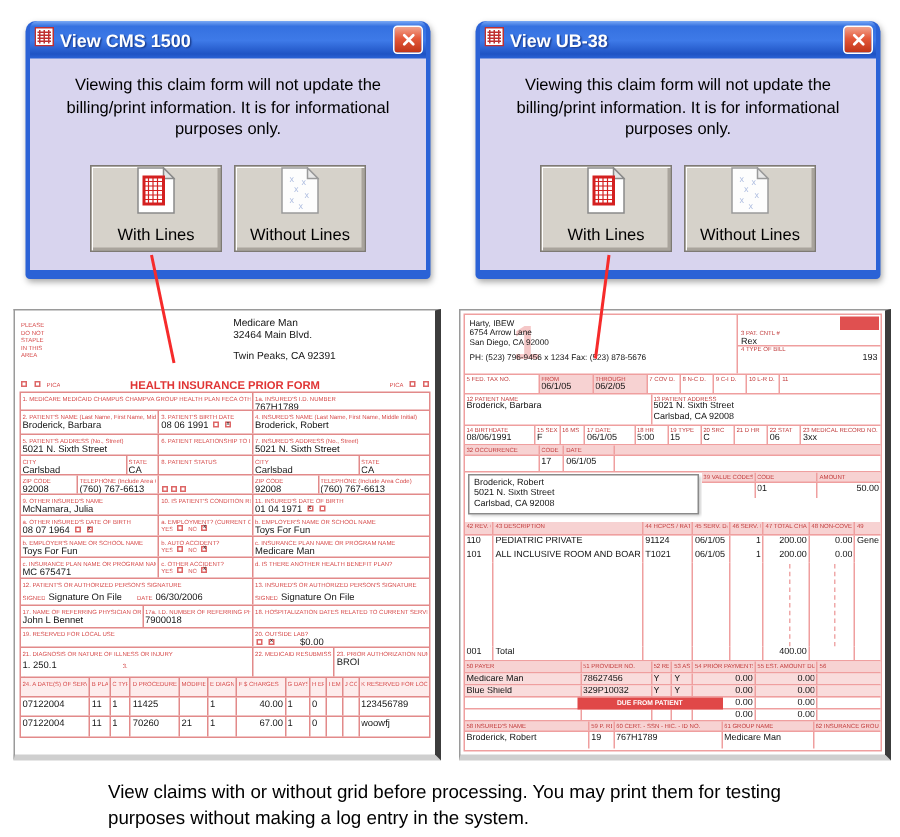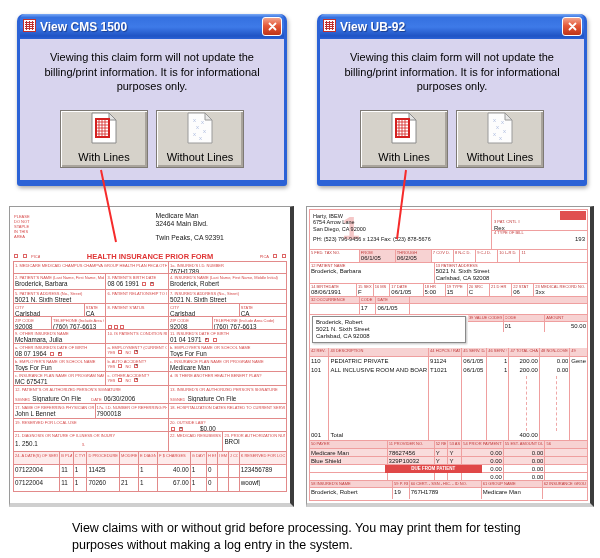--- a/index.html
+++ b/index.html
@@ -108,21 +108,21 @@
     </div>
   </div>
 </div>
 
 <div class="dlg" style="left:317px;">
   <div class="titlebar">
     <span class="btn-icon" style="margin:0;"><svg width="13" height="13" viewBox="0 0 13 13">
           <rect x="0.5" y="0.5" width="12" height="12" fill="#fff" stroke="#c03030"></rect>
           <path d="M3.5 2v9M6.5 2v9M9.5 2v9M2 3.5h9M2 5.5h9M2 7.5h9M2 9.5h9" stroke="#c03030" stroke-width="1" fill="none"></path>
         </svg></span>
-    <span class="title-text">View UB-92</span>
+    <span class="title-text">View UB-38</span>
     <span class="close-btn">
         <svg width="9" height="9" viewBox="0 0 9 9">
           <path d="M1.5 1.5l6 6M7.5 1.5l-6 6" stroke="#fff" stroke-width="1.8" stroke-linecap="round"></path>
         </svg>
       </span>
   </div>
   <div class="dlg-body">
     <div class="dlg-msg">Viewing this claim form will not update the billing/print information. It is for informational purposes only.</div>
     <div class="btn-row">
       <div class="xp-btn">

